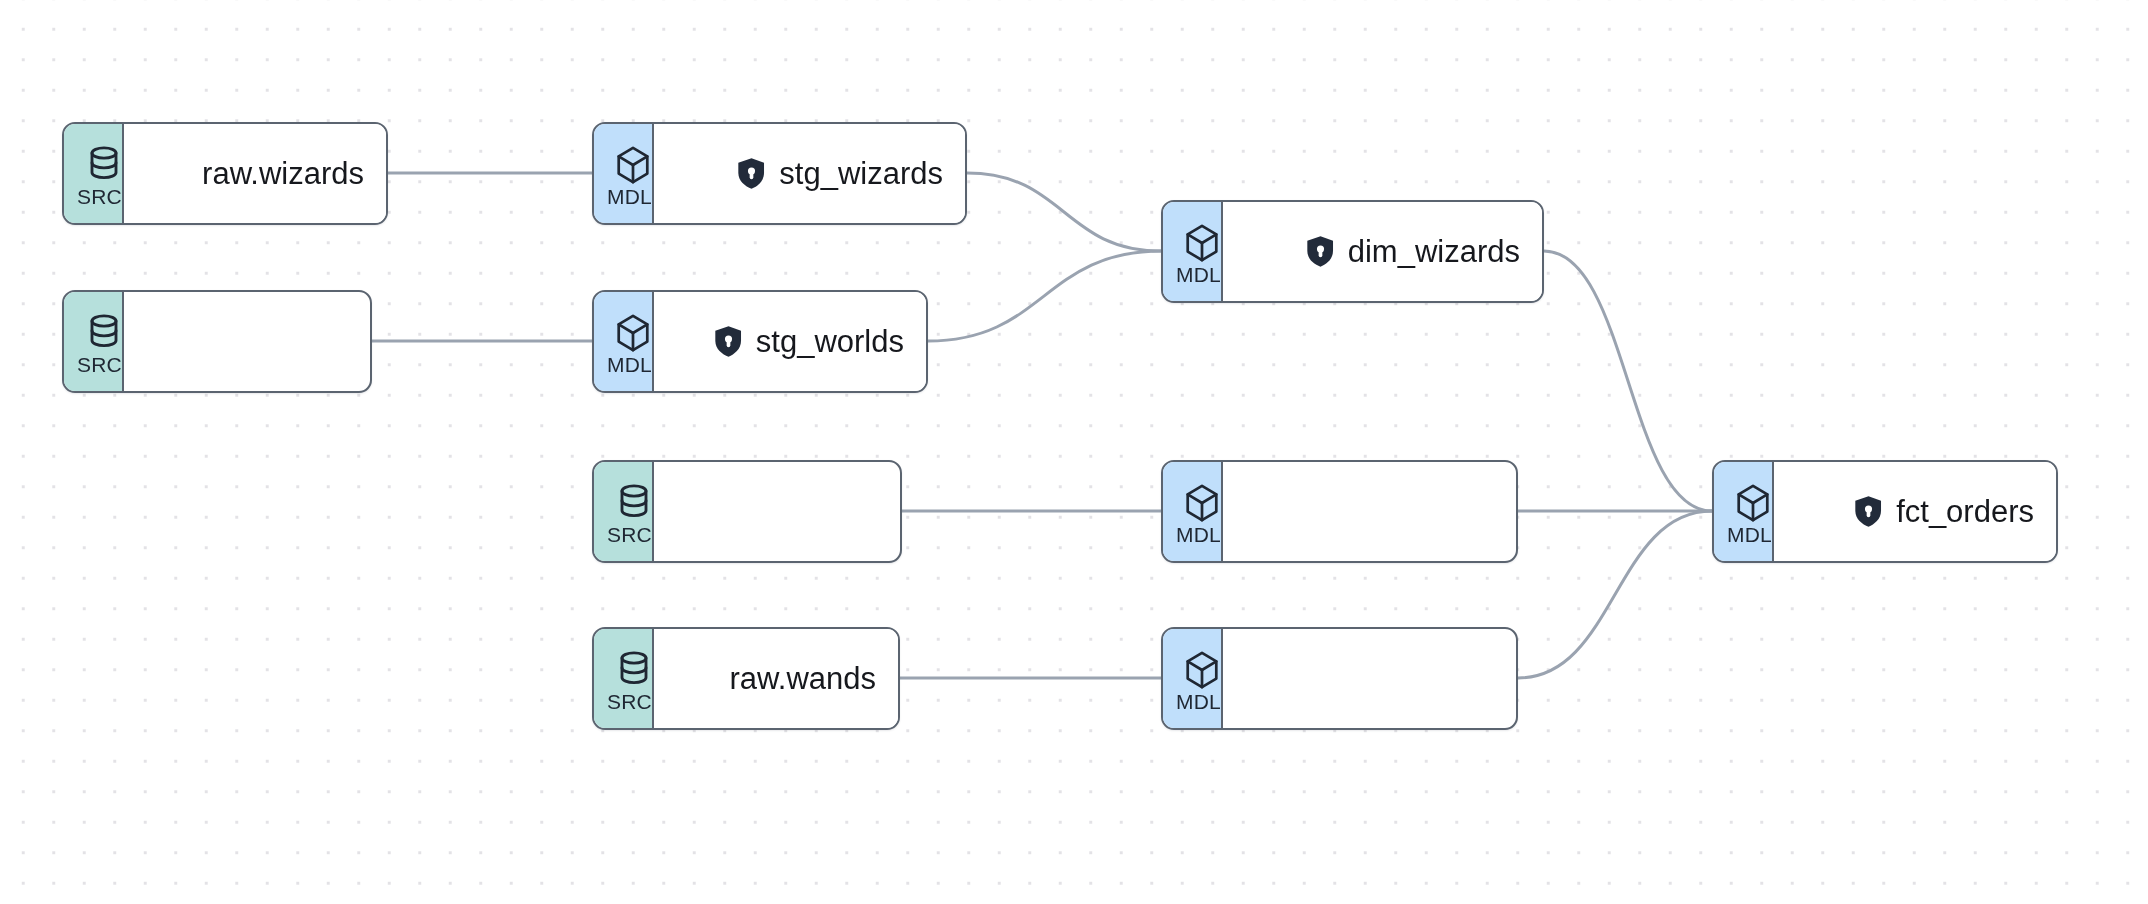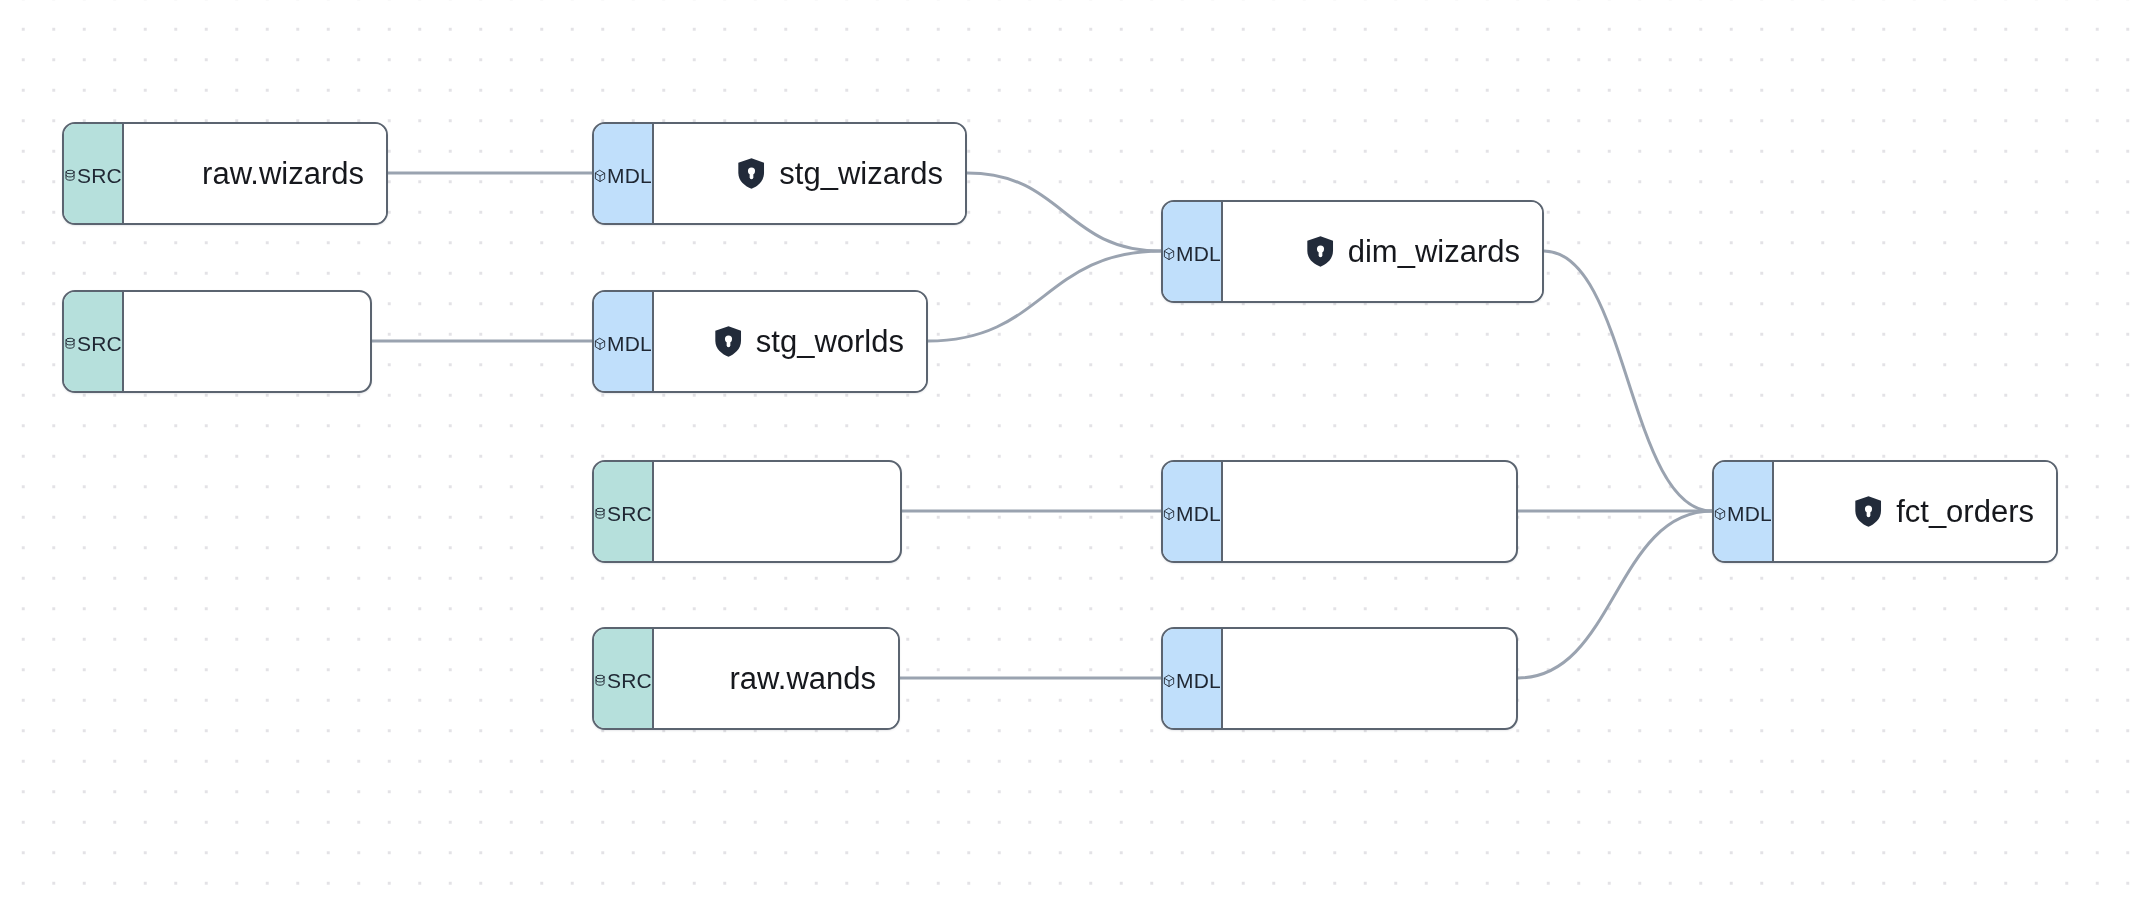--- a/index.html
+++ b/index.html
@@ -37,22 +37,22 @@
     border:2.5px solid #5b6470;
     border-radius:13px;
     background:#ffffff;
     overflow:hidden;
     box-shadow:0 1px 2px rgba(30,40,55,.10);
   }
   .badge{
     flex:0 0 auto;
     width:60px;
     display:flex;
-    flex-direction:row;
-    align-items:center;
+    flex-direction:column;
+    align-items:flex-end;
     justify-content:center;
     gap:1px;
     border-right:2.5px solid #5b6470;
     box-sizing:border-box;
     padding-top:4px;
   }
   .badge.src{background:#b6e0dc;}
   .badge.mdl{background:#c0dffb;}
   .badge svg{display:block;}
   .badge-text{

